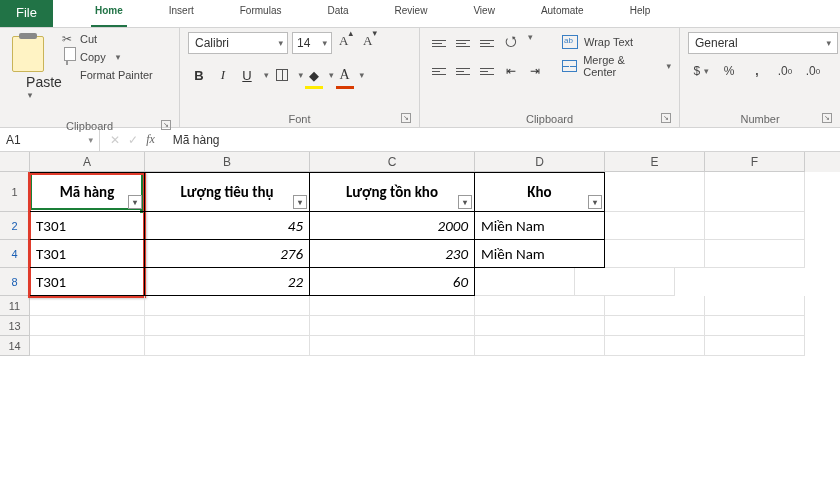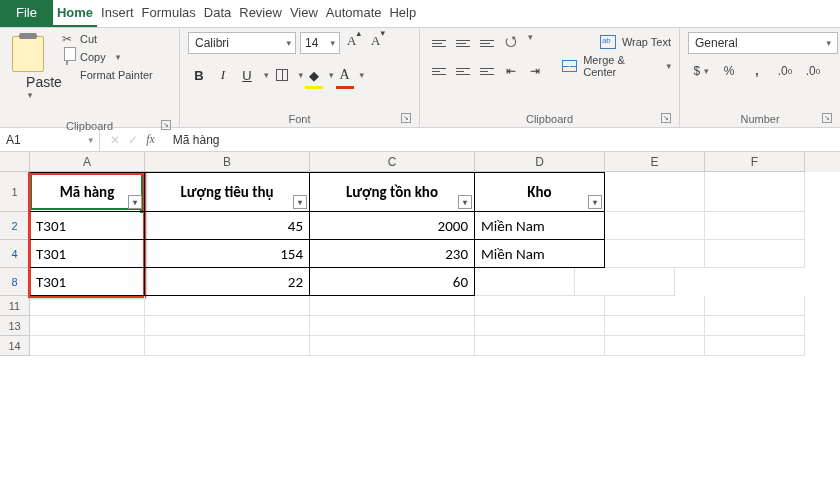--- a/index.html
+++ b/index.html
@@ -1,21 +1,21 @@
 <!DOCTYPE html>
 <html><head>
 <meta charset="utf-8">
 <style>
   * { box-sizing: border-box; margin: 0; padding: 0; }
   body { font-family: "Segoe UI", Tahoma, sans-serif; font-size: 12px; color: #333; background: #fff; user-select: none; }
 
   
   .menubar { display: flex; align-items: stretch; height: 28px; border-bottom: 1px solid #d4d4d4; background: #fff; }
   .file-tab { background: #217346; color: #fff; padding: 5px 16px; font-size: 13px; }
-  .menu-tab { padding: 5px 4px; font-size: 13px; color: #444; cursor: pointer; }
+  .menu-tab { padding: 5px 4px; font-size: 10px; color: #444; cursor: pointer; margin-left: 38px; }
   .menu-tab.active { color: #217346; font-weight: 600; border-bottom: 2px solid #217346; }
 
   
   .ribbon { display: flex; background: #f3f2f1; border-bottom: 1px solid #d4d4d4; height: 100px; }
   .rb-group { display: flex; flex-direction: column; border-right: 1px solid #d4d4d4; padding: 4px 8px 2px 8px; }
   .rb-body { flex: 1; display: flex; align-items: flex-start; gap: 6px; }
   .rb-title { text-align: center; font-size: 11px; color: #666; padding: 2px 0 0 0; position: relative; margin-top: 18px; }
   .rb-dialog-launcher { position: absolute; right: 0; bottom: 2px; width: 10px; height: 10px; border: 1px solid #999; font-size: 7px; line-height: 8px; text-align: center; color: #666; }
 
   .paste-block { display: flex; flex-direction: column; align-items: center; width: 40px; }
@@ -25,21 +25,21 @@
   .clip-right { display: flex; flex-direction: column; gap: 4px; margin-left: 6px; font-size: 11px; color:#444; }
   .clip-right div { display:flex; align-items:center; gap:6px; cursor:pointer; }
   .mini-icon { display:inline-block; width:14px; height:14px; font-size:12px; text-align:center; line-height:14px; }
   .scissors { color:#555; }
   .copy-ic { border:1px solid #999; width:10px; height:12px; position:relative; }
   .copy-ic::after{ content:""; position:absolute; left:-3px; top:-3px; width:10px; height:12px; border:1px solid #999; background:#fff; }
   .brush-ic { width:4px; height:14px; background:#c9b458; transform: rotate(25deg); }
 
   .font-top { display:flex; align-items:center; gap:4px; }
   .font-select, .size-select { background:#fff; border:1px solid #bbb; height:22px; padding:0 4px; font-size:12px; display:flex; align-items:center; justify-content:space-between; }
-  .font-select { width:108px;padding-left:6px; }
+  .font-select { width:100px;padding-left:6px; }
   .size-select { width:40px; }
   .caret { font-size:9px; color:#666; margin-left:4px; }
   .incr-btn { width:20px; height:22px; border:0; background:transparent; font-family:Georgia,serif; font-size:13px; text-align:center; cursor:pointer; color:#444; }
   .incr-btn sup{ font-size:9px; position:relative; top:-4px; }
   .font-btns { display:flex; gap:2px; margin-top:6px; align-items:center; }
   .fb { width:22px; height:22px; display:flex; align-items:center; justify-content:center; font-size:13px; cursor:pointer; color:#333; border-radius:2px; }
   .fb.bold{ font-weight:bold; }
   .fb.italic{ font-style:italic; font-family:Georgia,serif; }
   .fb.under{ text-decoration:underline; }
   .border-ic{ width:12px; height:12px; border:1px solid #555; position:relative; }
@@ -50,21 +50,21 @@
   .fontcolor-ic::after{ content:""; position:absolute; left:0; right:0; bottom:-3px; height:3px; background:#d83b01; }
 
   .align-block{ display:flex; flex-direction:column; gap:6px; }
   .align-row{ display:flex; gap:2px; }
   .al-btn{ width:22px; height:22px; display:flex; align-items:center; justify-content:center; cursor:pointer; }
   .al-lines{ display:flex; flex-direction:column; gap:2px; }
   .al-lines span{ display:block; height:1px; background:#555; }
   .al-lines.top span:nth-child(1){width:14px;} .al-lines.top span:nth-child(2){width:10px;} .al-lines.top span:nth-child(3){width:14px;}
   .al-lines.left span{ width:14px;} .al-lines.left span:nth-child(2){width:8px;}
 
-  .align-extra{ display:flex; flex-direction:column; gap:4px; margin-left:10px; font-size:11px; color:#444;align-items:flex-end; }
+  .align-extra{ display:flex; flex-direction:column; gap:4px; margin-left:10px; font-size:11px; color:#444; }
   .align-extra .row{ display:flex; align-items:center; gap:6px; cursor:pointer; }
   .wrap-ic{ display:inline-block; width:16px; height:14px; border:1px solid #3a7fc4; position:relative; }
   .wrap-ic::after{ content:"ab"; font-size:8px; color:#3a7fc4; position:absolute; top:0; left:1px; }
   .merge-ic{ display:inline-block; width:16px; height:12px; border:1px solid #3a7fc4; position:relative; }
   .merge-ic::before{ content:""; position:absolute; left:0; top:5px; width:6px; height:1px; background:#3a7fc4; }
   .merge-ic::after{ content:""; position:absolute; right:0; top:5px; width:6px; height:1px; background:#3a7fc4; }
 
   .num-top{ background:#fff; border:1px solid #bbb; height:22px; width:150px; padding:0 6px; font-size:12px; display:flex; align-items:center; justify-content:space-between; }
   .num-row{ display:flex; gap:2px; margin-top:6px; }
   .nb{ width:26px; height:22px; display:flex; align-items:center; justify-content:center; cursor:pointer; font-size:12px; color:#444; }
@@ -89,21 +89,21 @@
   .grid-body{ position:relative; }
   .row{ display:flex; height:20px; }
   .row.header-row{ height:40px; }
   .row.data-row{ height:28px; }
   .row-h{ width:30px; border-right:1px solid #ccc; border-bottom:1px solid #ccc; background:#f3f2f1; text-align:center; font-size:11px; color:#555; display:flex; align-items:center; justify-content:center; }
   .cell{ border-right:1px solid #e0e0e0; border-bottom:1px solid #e0e0e0; display:flex; align-items:center; padding:0 6px; font-size:15px; font-family: Calibri, sans-serif; color:#000; position:relative; }
   .row.header-row .cell, .row.data-row .cell{ border-right:1px solid #000; border-bottom:1px solid #000; }
   .row.header-row .cell{ font-weight:bold; font-size:15px; justify-content:center; border-top:1px solid #000;}
   .row.header-row .cell:first-of-type{ border-left:1px solid #000; }
   .row.data-row .cell:first-of-type{ border-left:1px solid #000; }
-  .cell.num{ justify-content:flex-end; }
+  .cell.num{ justify-content:flex-end;font-style:italic; }
 
   .filter-btn{ position:absolute; right:2px; bottom:2px; width:14px; height:14px; border:1px solid #999; background:#fff; display:flex; align-items:center; justify-content:center; font-size:8px; color:#555; }
 
   
   .sel-green{ position:absolute; border:2px solid #1a7f37; pointer-events:none; }
   .sel-red{ position:absolute; border:3px solid #e03b2b; pointer-events:none; box-shadow: 1px 1px 2px rgba(0,0,0,.2); }
   .fill-handle{ position:absolute; width:6px; height:6px; background:#1a7f37; }
 
 </style>
 </head>
@@ -337,21 +337,21 @@
       <div class="cell cB num">45</div>
       <div class="cell cC num">2000</div>
       <div class="cell cD">Miền Nam</div>
       <div class="cell cE" style="border:none;border-right:1px solid #e0e0e0;border-bottom:1px solid #e0e0e0;"></div>
       <div class="cell cF" style="border:none;border-right:1px solid #e0e0e0;border-bottom:1px solid #e0e0e0;"></div>
     </div>
 
     <div class="row data-row">
       <div class="row-h" style="color:#1a5fb4;">4</div>
       <div class="cell cA">T301</div>
-      <div class="cell cB num">154</div>
+      <div class="cell cB num">276</div>
       <div class="cell cC num">230</div>
       <div class="cell cD">Miền Nam</div>
       <div class="cell cE" style="border:none;border-right:1px solid #e0e0e0;border-bottom:1px solid #e0e0e0;"></div>
       <div class="cell cF" style="border:none;border-right:1px solid #e0e0e0;border-bottom:1px solid #e0e0e0;"></div>
     </div>
 
     <div class="row data-row">
       <div class="row-h" style="color:#1a5fb4;">8</div>
       <div class="cell cA">T301</div>
       <div class="cell cB num">22</div>

